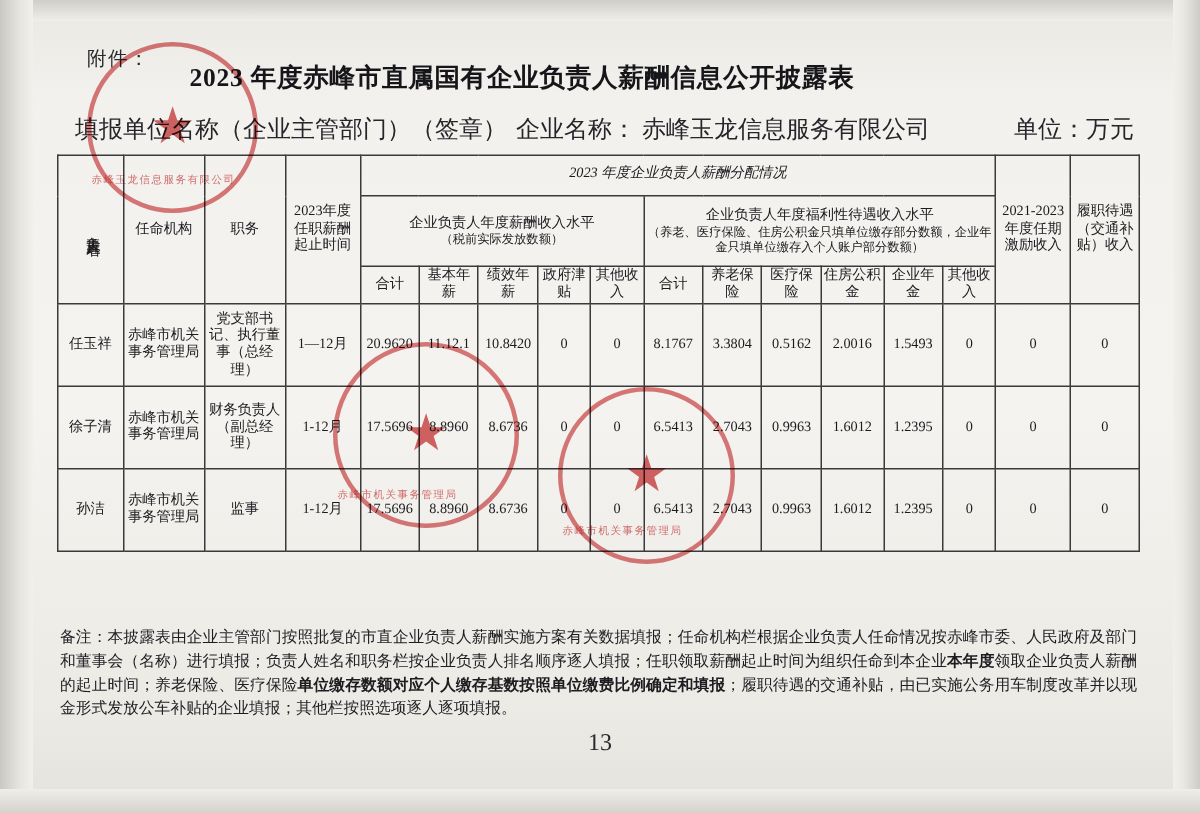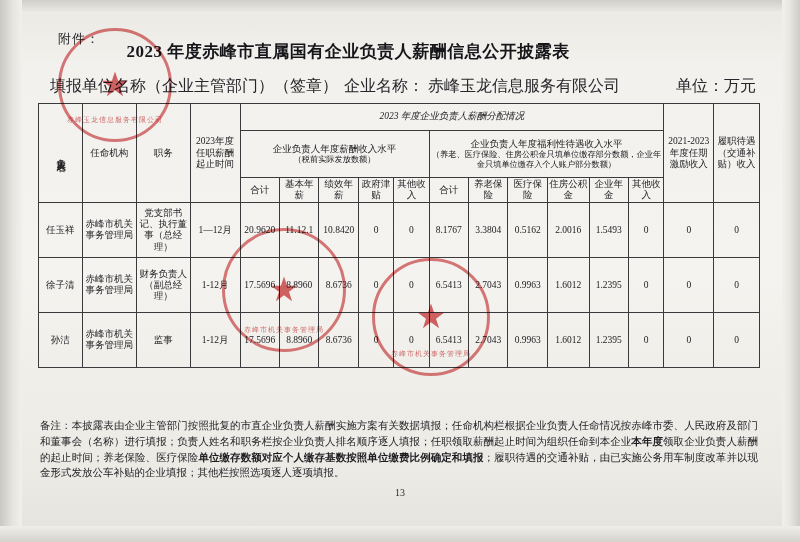--- a/index.html
+++ b/index.html
@@ -112,21 +112,21 @@
     line-height: 1.5;
     text-align: justify;
   }
   .notes b { font-weight: bold; }
 
   .page-num {
     position: absolute;
     left: 0; top: 487px;
     width: 800px;
     text-align: center;
-    font-size: 10px;
+    font-size: 16px;
     color: #2a2a2e;
   }
 
   
   .seal {
     position: absolute;
     border-radius: 50%;
     border: 3px solid rgba(201, 42, 44, 0.62);
     color: rgba(201, 42, 44, 0.66);
     pointer-events: none;
@@ -144,21 +144,20 @@
     line-height: 1;
   }
   .seal-1 { left: 58px; top: 28px; width: 108px; height: 108px; }
   .seal-2 { left: 222px; top: 228px; width: 118px; height: 118px; }
   .seal-3 { left: 372px; top: 258px; width: 112px; height: 112px; }
   .seal-sm-star { font-size: 26px; }
   .seal-text-small {
     position: absolute;
     bottom: 14px;
     width: 100%;
-    text-align: center;
     font-size: 7px;
     letter-spacing: 1px;
   }
 </style>
 </head>
 <body>
 
 <div id="page">
   <div class="paper-edge-top"></div>
   <div class="paper-edge-left"></div>

